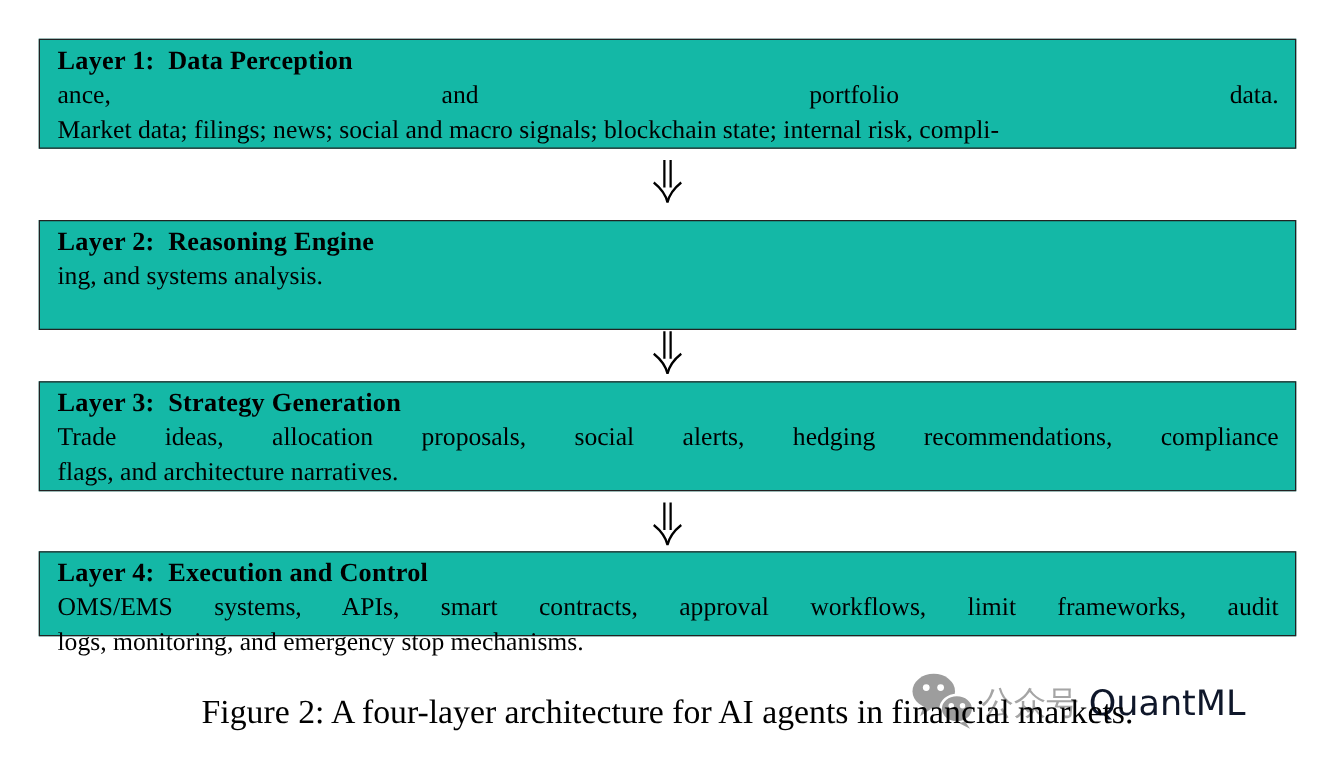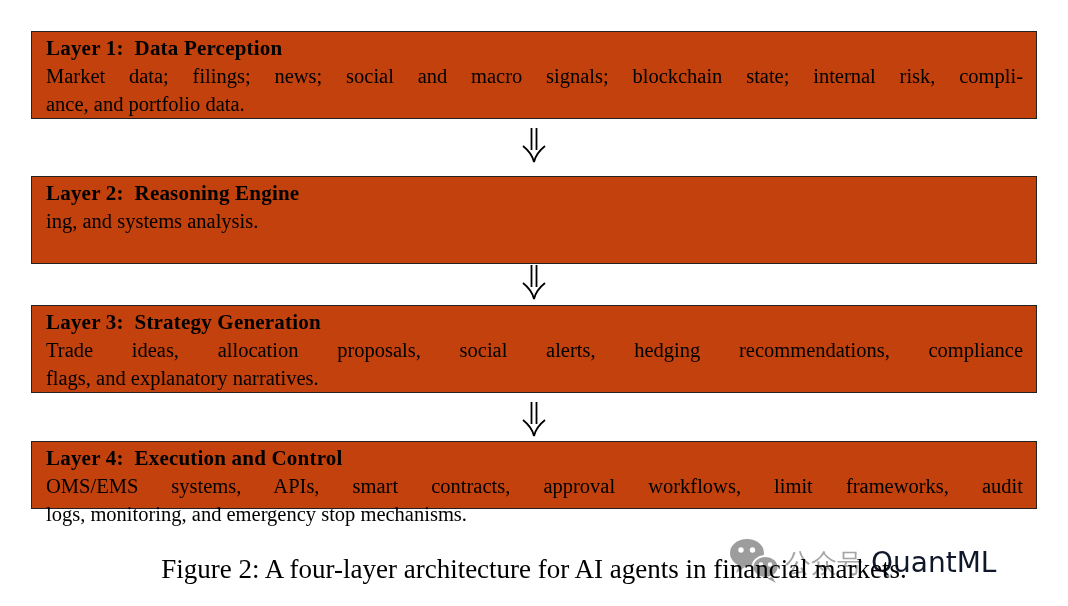--- a/index.html
+++ b/index.html
@@ -16,21 +16,21 @@
     overflow: hidden;
   }
   .layer-box {
     position: absolute;
     left: 31px;
     width: 1006px;
     height: 88px;
     border: 1.5px solid #222222;
     box-sizing: border-box;
     padding: 3px 13px 0 14px;
-    background: #c2410c;
+    background: #14b8a6;
     z-index: 2;
   }
   .layer-title {
     font-weight: bold;
     font-size: 21px;
     line-height: 27px;
     white-space: pre-wrap;
     letter-spacing: 0.2px;
   }
   .layer-body .body-line {
@@ -106,22 +106,22 @@
         <circle cx="42" cy="28.5" r="2.2" fill="#ffffff"></circle>
       </svg>
     </span>
     <span class="wm-label">公众号</span>
     <span class="wm-brand">QuantML</span>
   </div>
 
   <div class="layer-box box-1">
     <div class="layer-title">Layer 1:  Data Perception</div>
     <div class="layer-body">
+      <div class="body-line">ance, and portfolio data.</div>
       <div class="body-line">Market data; filings; news; social and macro signals; blockchain state; internal risk, compli-</div>
-      <div class="body-line">ance, and portfolio data.</div>
     </div>
   </div>
 
   <div class="arrow arrow-1">
     <svg width="26" height="36" viewBox="0 0 26 36">
       <path d="M10.5 1 V 23" stroke="#000000" stroke-width="1.8" fill="none"></path>
       <path d="M15.5 1 V 23" stroke="#000000" stroke-width="1.8" fill="none"></path>
       <path d="M2 19 C 7 23, 11.5 28, 13 35 C 14.5 28, 19 23, 24 19" stroke="#000000" stroke-width="1.8" fill="none"></path>
     </svg>
   </div>
@@ -138,21 +138,21 @@
       <path d="M10.5 1 V 23" stroke="#000000" stroke-width="1.8" fill="none"></path>
       <path d="M15.5 1 V 23" stroke="#000000" stroke-width="1.8" fill="none"></path>
       <path d="M2 19 C 7 23, 11.5 28, 13 35 C 14.5 28, 19 23, 24 19" stroke="#000000" stroke-width="1.8" fill="none"></path>
     </svg>
   </div>
 
   <div class="layer-box box-3">
     <div class="layer-title">Layer 3:  Strategy Generation</div>
     <div class="layer-body">
       <div class="body-line">Trade ideas, allocation proposals, social alerts, hedging recommendations, compliance</div>
-      <div class="body-line">flags, and explanatory narratives.</div>
+      <div class="body-line">flags, and architecture narratives.</div>
     </div>
   </div>
 
   <div class="arrow arrow-3">
     <svg width="26" height="36" viewBox="0 0 26 36">
       <path d="M10.5 1 V 23" stroke="#000000" stroke-width="1.8" fill="none"></path>
       <path d="M15.5 1 V 23" stroke="#000000" stroke-width="1.8" fill="none"></path>
       <path d="M2 19 C 7 23, 11.5 28, 13 35 C 14.5 28, 19 23, 24 19" stroke="#000000" stroke-width="1.8" fill="none"></path>
     </svg>
   </div>

